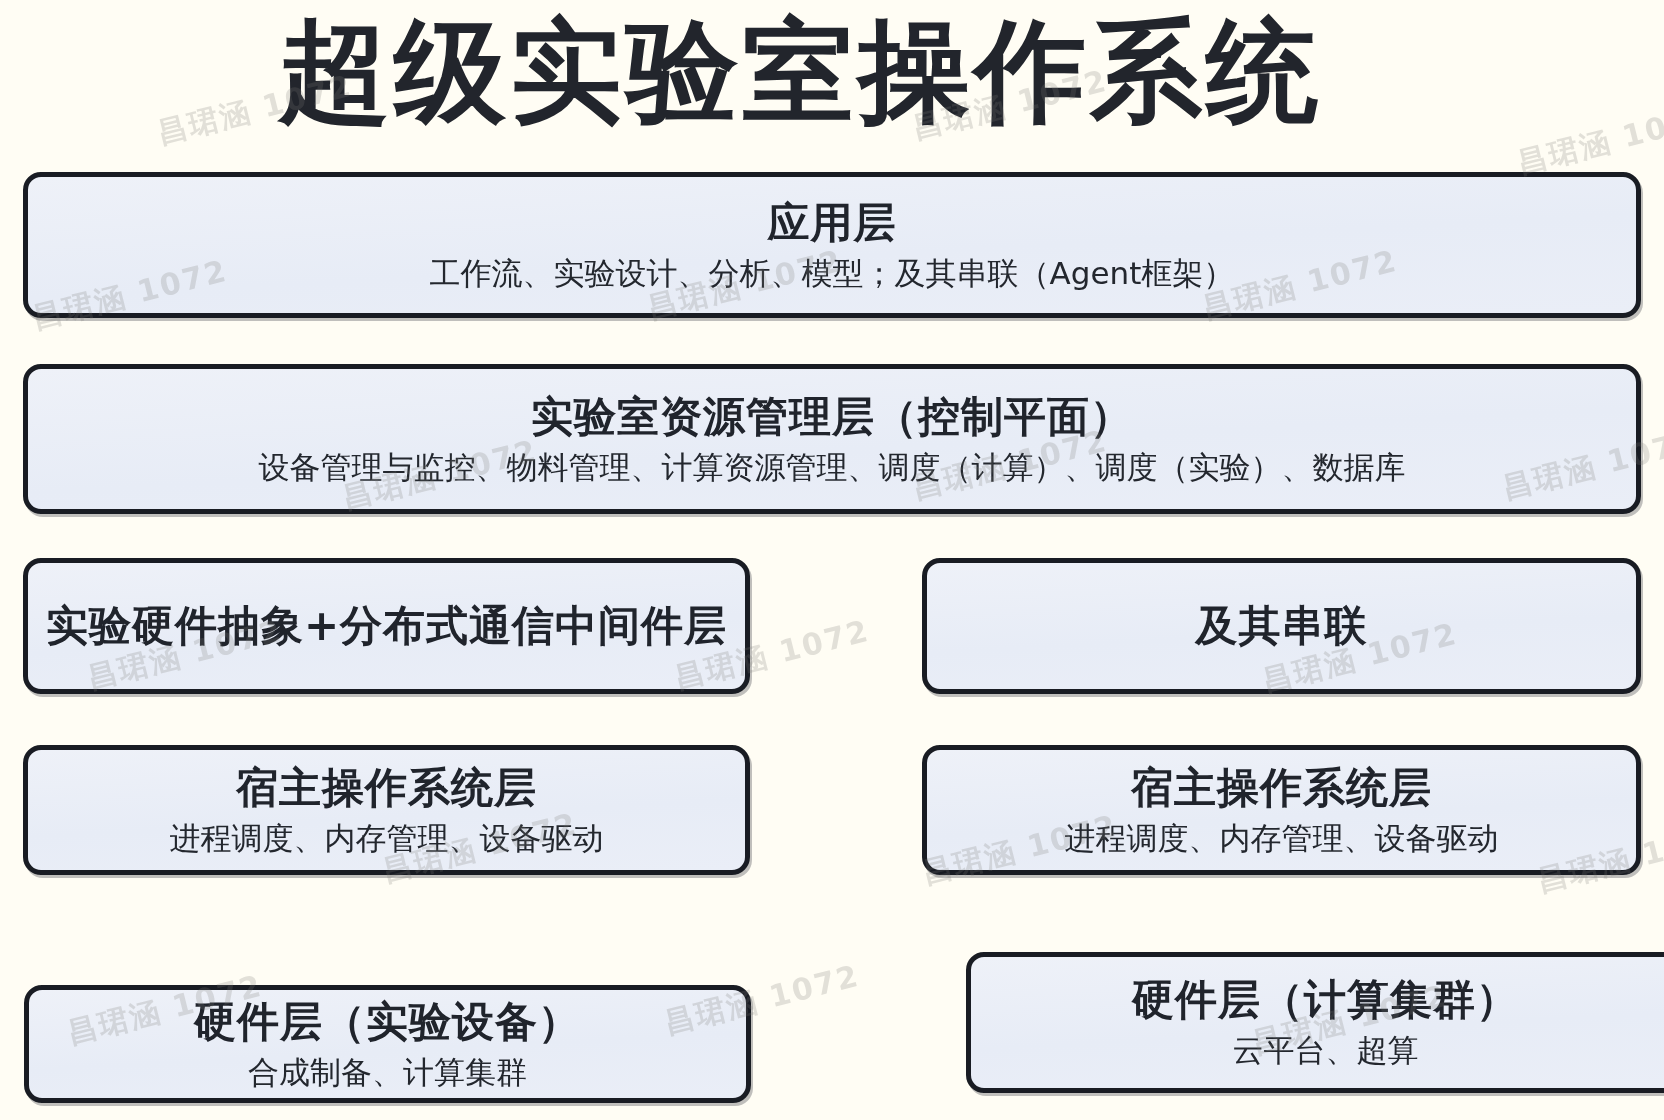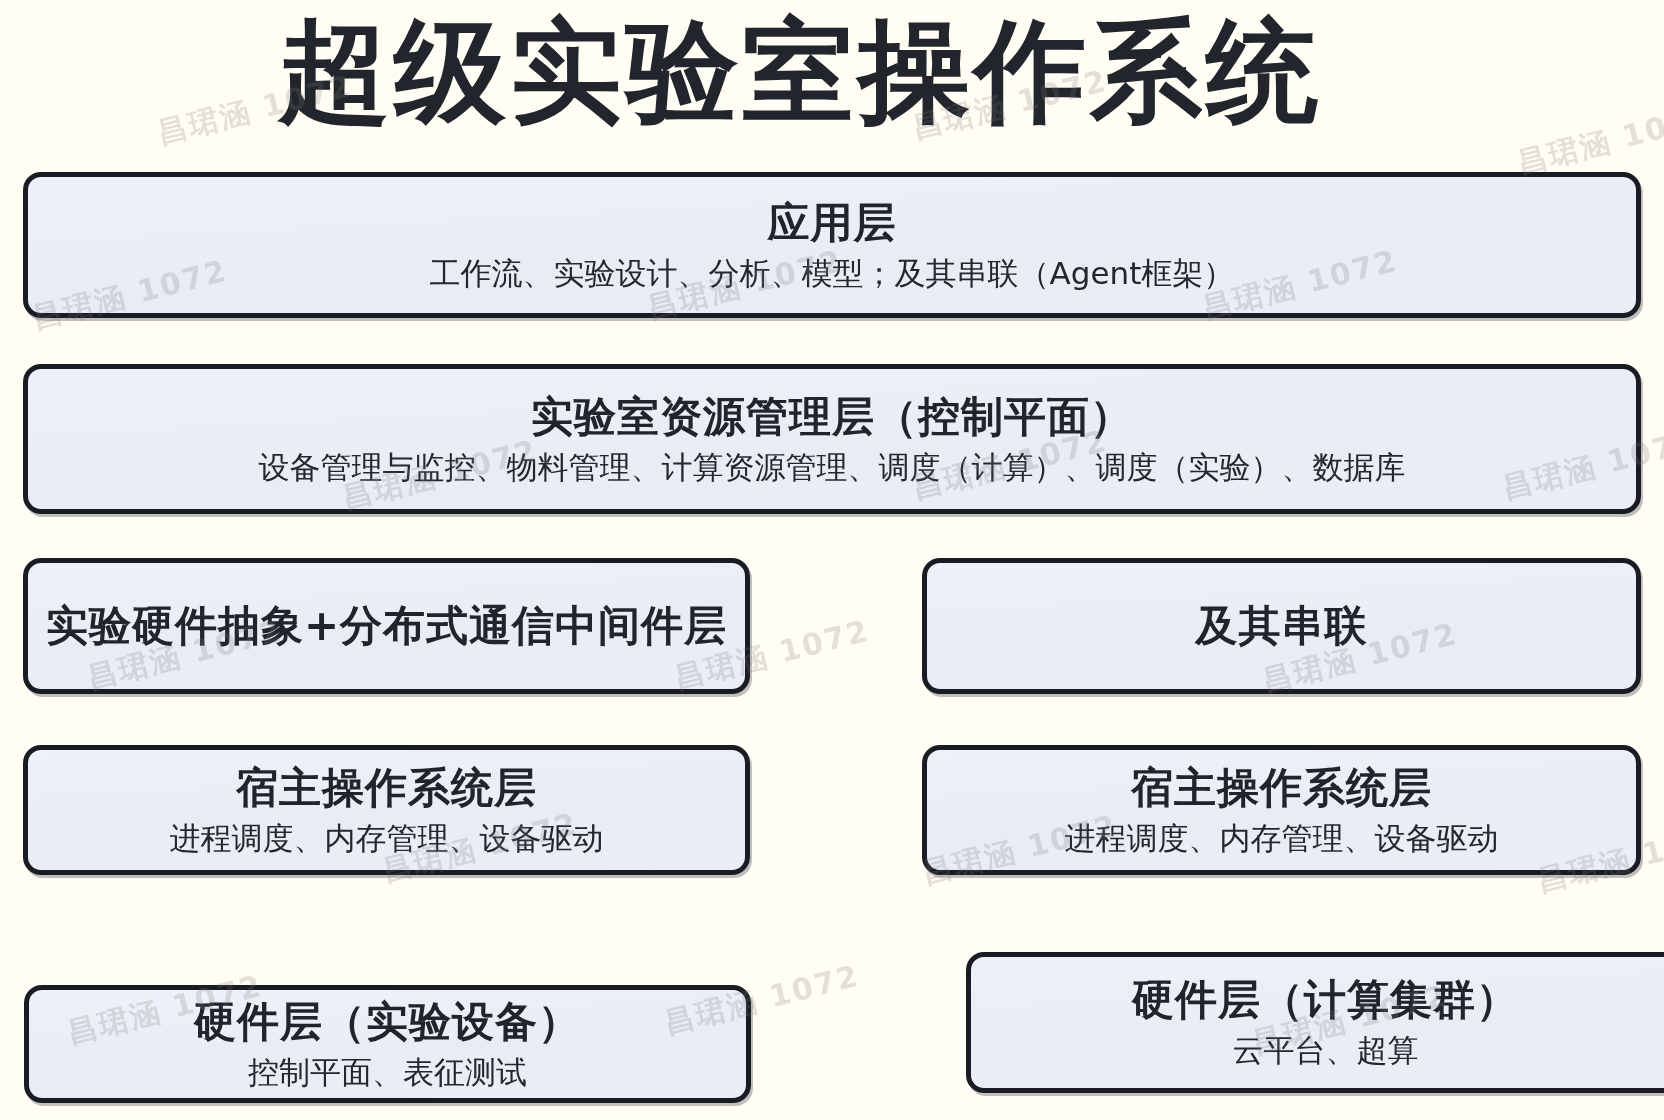--- a/index.html
+++ b/index.html
@@ -137,21 +137,21 @@
     <div class="box-subtitle">进程调度、内存管理、设备驱动</div>
   </div>
 
   <div class="box b6">
     <div class="box-title">宿主操作系统层</div>
     <div class="box-subtitle">进程调度、内存管理、设备驱动</div>
   </div>
 
   <div class="box b7">
     <div class="box-title">硬件层（实验设备）</div>
-    <div class="box-subtitle">控制平面、表征测试</div>
+    <div class="box-subtitle">合成制备、计算集群</div>
   </div>
 
   <div class="box b8">
     <div class="box-title">硬件层（计算集群）</div>
     <div class="box-subtitle">云平台、超算</div>
   </div>
 
 </div>
 
 </body></html>

